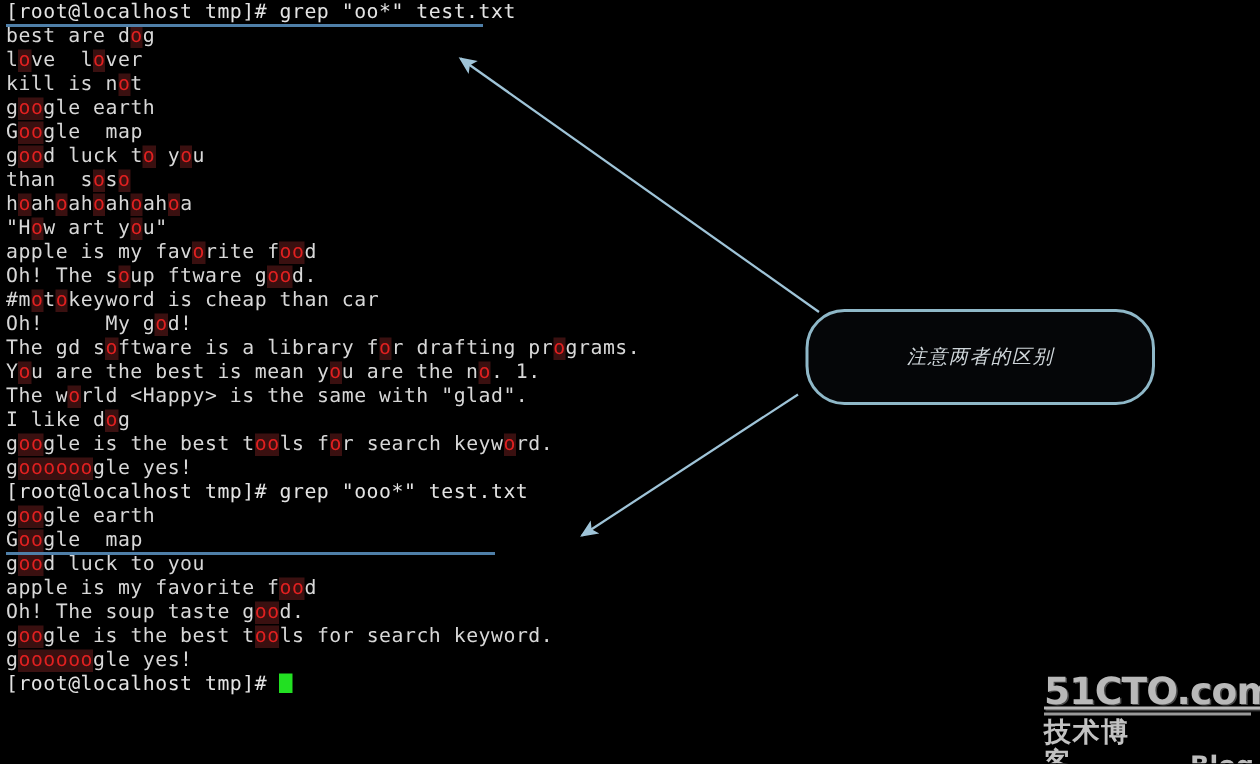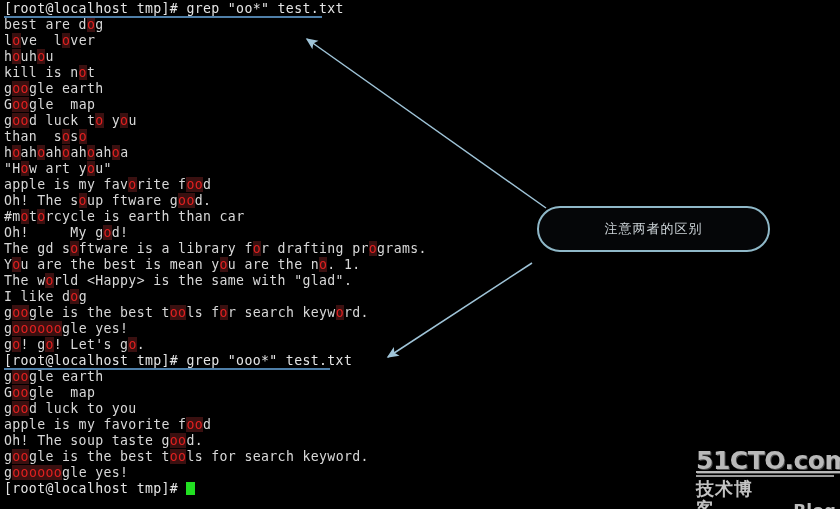--- a/index.html
+++ b/index.html
@@ -63,29 +63,30 @@
     left: 0; top: 0;
     width: 840px; height: 509px;
     z-index: 4;
     pointer-events: none;
   }
   .callout-box {
     position: absolute;
     left: 537px;
     top: 206px;
     width: 233px;
-    height: 46px;
+    height: 64px;
     border: 2px solid #8fb8c8;
     border-radius: 26px;
     background: #050608;
     box-sizing: border-box;
     display: flex;
     align-items: center;
     justify-content: center;
     pointer-events: auto;
+    font-style: italic;
   }
   .callout-text {
     font-family: "DejaVu Sans", "Liberation Sans", sans-serif;
     font-size: 13px;
     color: #cfd6da;
     letter-spacing: 1px;
   }
 
   
   #watermark {
@@ -135,39 +136,37 @@
 </style>
 </head>
 <body>
 
 <div id="screen">
 
   <div id="terminal">
       <div class="term-line prompt"><span>[root@localhost tmp]# </span><span>grep "oo*" test.txt</span></div>
       <div class="term-line"><span>best are d</span><span class="hl">o</span><span>g</span></div>
       <div class="term-line"><span>l</span><span class="hl">o</span><span>ve  l</span><span class="hl">o</span><span>ver</span></div>
-      <div class="term-line"><span>h</span><span class="hl">o</span><span>uh</span><span class="hl">o</span><span>u</span></div>
       <div class="term-line"><span>kill is n</span><span class="hl">o</span><span>t</span></div>
       <div class="term-line"><span>g</span><span class="hl">oo</span><span>gle earth</span></div>
       <div class="term-line"><span>G</span><span class="hl">oo</span><span>gle  map</span></div>
       <div class="term-line"><span>g</span><span class="hl">oo</span><span>d luck t</span><span class="hl">o</span><span> y</span><span class="hl">o</span><span>u</span></div>
       <div class="term-line"><span>than  s</span><span class="hl">o</span><span>s</span><span class="hl">o</span></div>
       <div class="term-line"><span>h</span><span class="hl">o</span><span>ah</span><span class="hl">o</span><span>ah</span><span class="hl">o</span><span>ah</span><span class="hl">o</span><span>ah</span><span class="hl">o</span><span>a</span></div>
       <div class="term-line"><span>"H</span><span class="hl">o</span><span>w art y</span><span class="hl">o</span><span>u"</span></div>
       <div class="term-line"><span>apple is my fav</span><span class="hl">o</span><span>rite f</span><span class="hl">oo</span><span>d</span></div>
       <div class="term-line"><span>Oh! The s</span><span class="hl">o</span><span>up ftware g</span><span class="hl">oo</span><span>d.</span></div>
-      <div class="term-line"><span>#m</span><span class="hl">o</span><span>t</span><span class="hl">o</span><span>rcycle is earth than car</span></div>
+      <div class="term-line"><span>#m</span><span class="hl">o</span><span>t</span><span class="hl">o</span><span>keyword is cheap than car</span></div>
       <div class="term-line"><span>Oh!     My g</span><span class="hl">o</span><span>d!</span></div>
       <div class="term-line"><span>The gd s</span><span class="hl">o</span><span>ftware is a library f</span><span class="hl">o</span><span>r drafting pr</span><span class="hl">o</span><span>grams.</span></div>
       <div class="term-line"><span>Y</span><span class="hl">o</span><span>u are the best is mean y</span><span class="hl">o</span><span>u are the n</span><span class="hl">o</span><span>. 1.</span></div>
       <div class="term-line"><span>The w</span><span class="hl">o</span><span>rld &lt;Happy&gt; is the same with "glad".</span></div>
       <div class="term-line"><span>I like d</span><span class="hl">o</span><span>g</span></div>
       <div class="term-line"><span>g</span><span class="hl">oo</span><span>gle is the best t</span><span class="hl">oo</span><span>ls f</span><span class="hl">o</span><span>r search keyw</span><span class="hl">o</span><span>rd.</span></div>
       <div class="term-line"><span>g</span><span class="hl">oooooo</span><span>gle yes!</span></div>
-      <div class="term-line"><span>g</span><span class="hl">o</span><span>! g</span><span class="hl">o</span><span>! Let's g</span><span class="hl">o</span><span>.</span></div>
       <div class="term-line prompt"><span>[root@localhost tmp]# </span><span>grep "ooo*" test.txt</span></div>
       <div class="term-line"><span>g</span><span class="hl">oo</span><span>gle earth</span></div>
       <div class="term-line"><span>G</span><span class="hl">oo</span><span>gle  map</span></div>
       <div class="term-line"><span>g</span><span class="hl">oo</span><span>d luck to you</span></div>
       <div class="term-line"><span>apple is my favorite f</span><span class="hl">oo</span><span>d</span></div>
       <div class="term-line"><span>Oh! The soup taste g</span><span class="hl">oo</span><span>d.</span></div>
       <div class="term-line"><span>g</span><span class="hl">oo</span><span>gle is the best t</span><span class="hl">oo</span><span>ls for search keyword.</span></div>
       <div class="term-line"><span>g</span><span class="hl">oooooo</span><span>gle yes!</span></div>
       <div class="term-line prompt"><span>[root@localhost tmp]# </span><span class="cursor"></span></div>
       <div class="cmd-underline" style="top: 15px; left: 0px; width: 317.75px; background: rgb(79, 127, 168);"></div>

